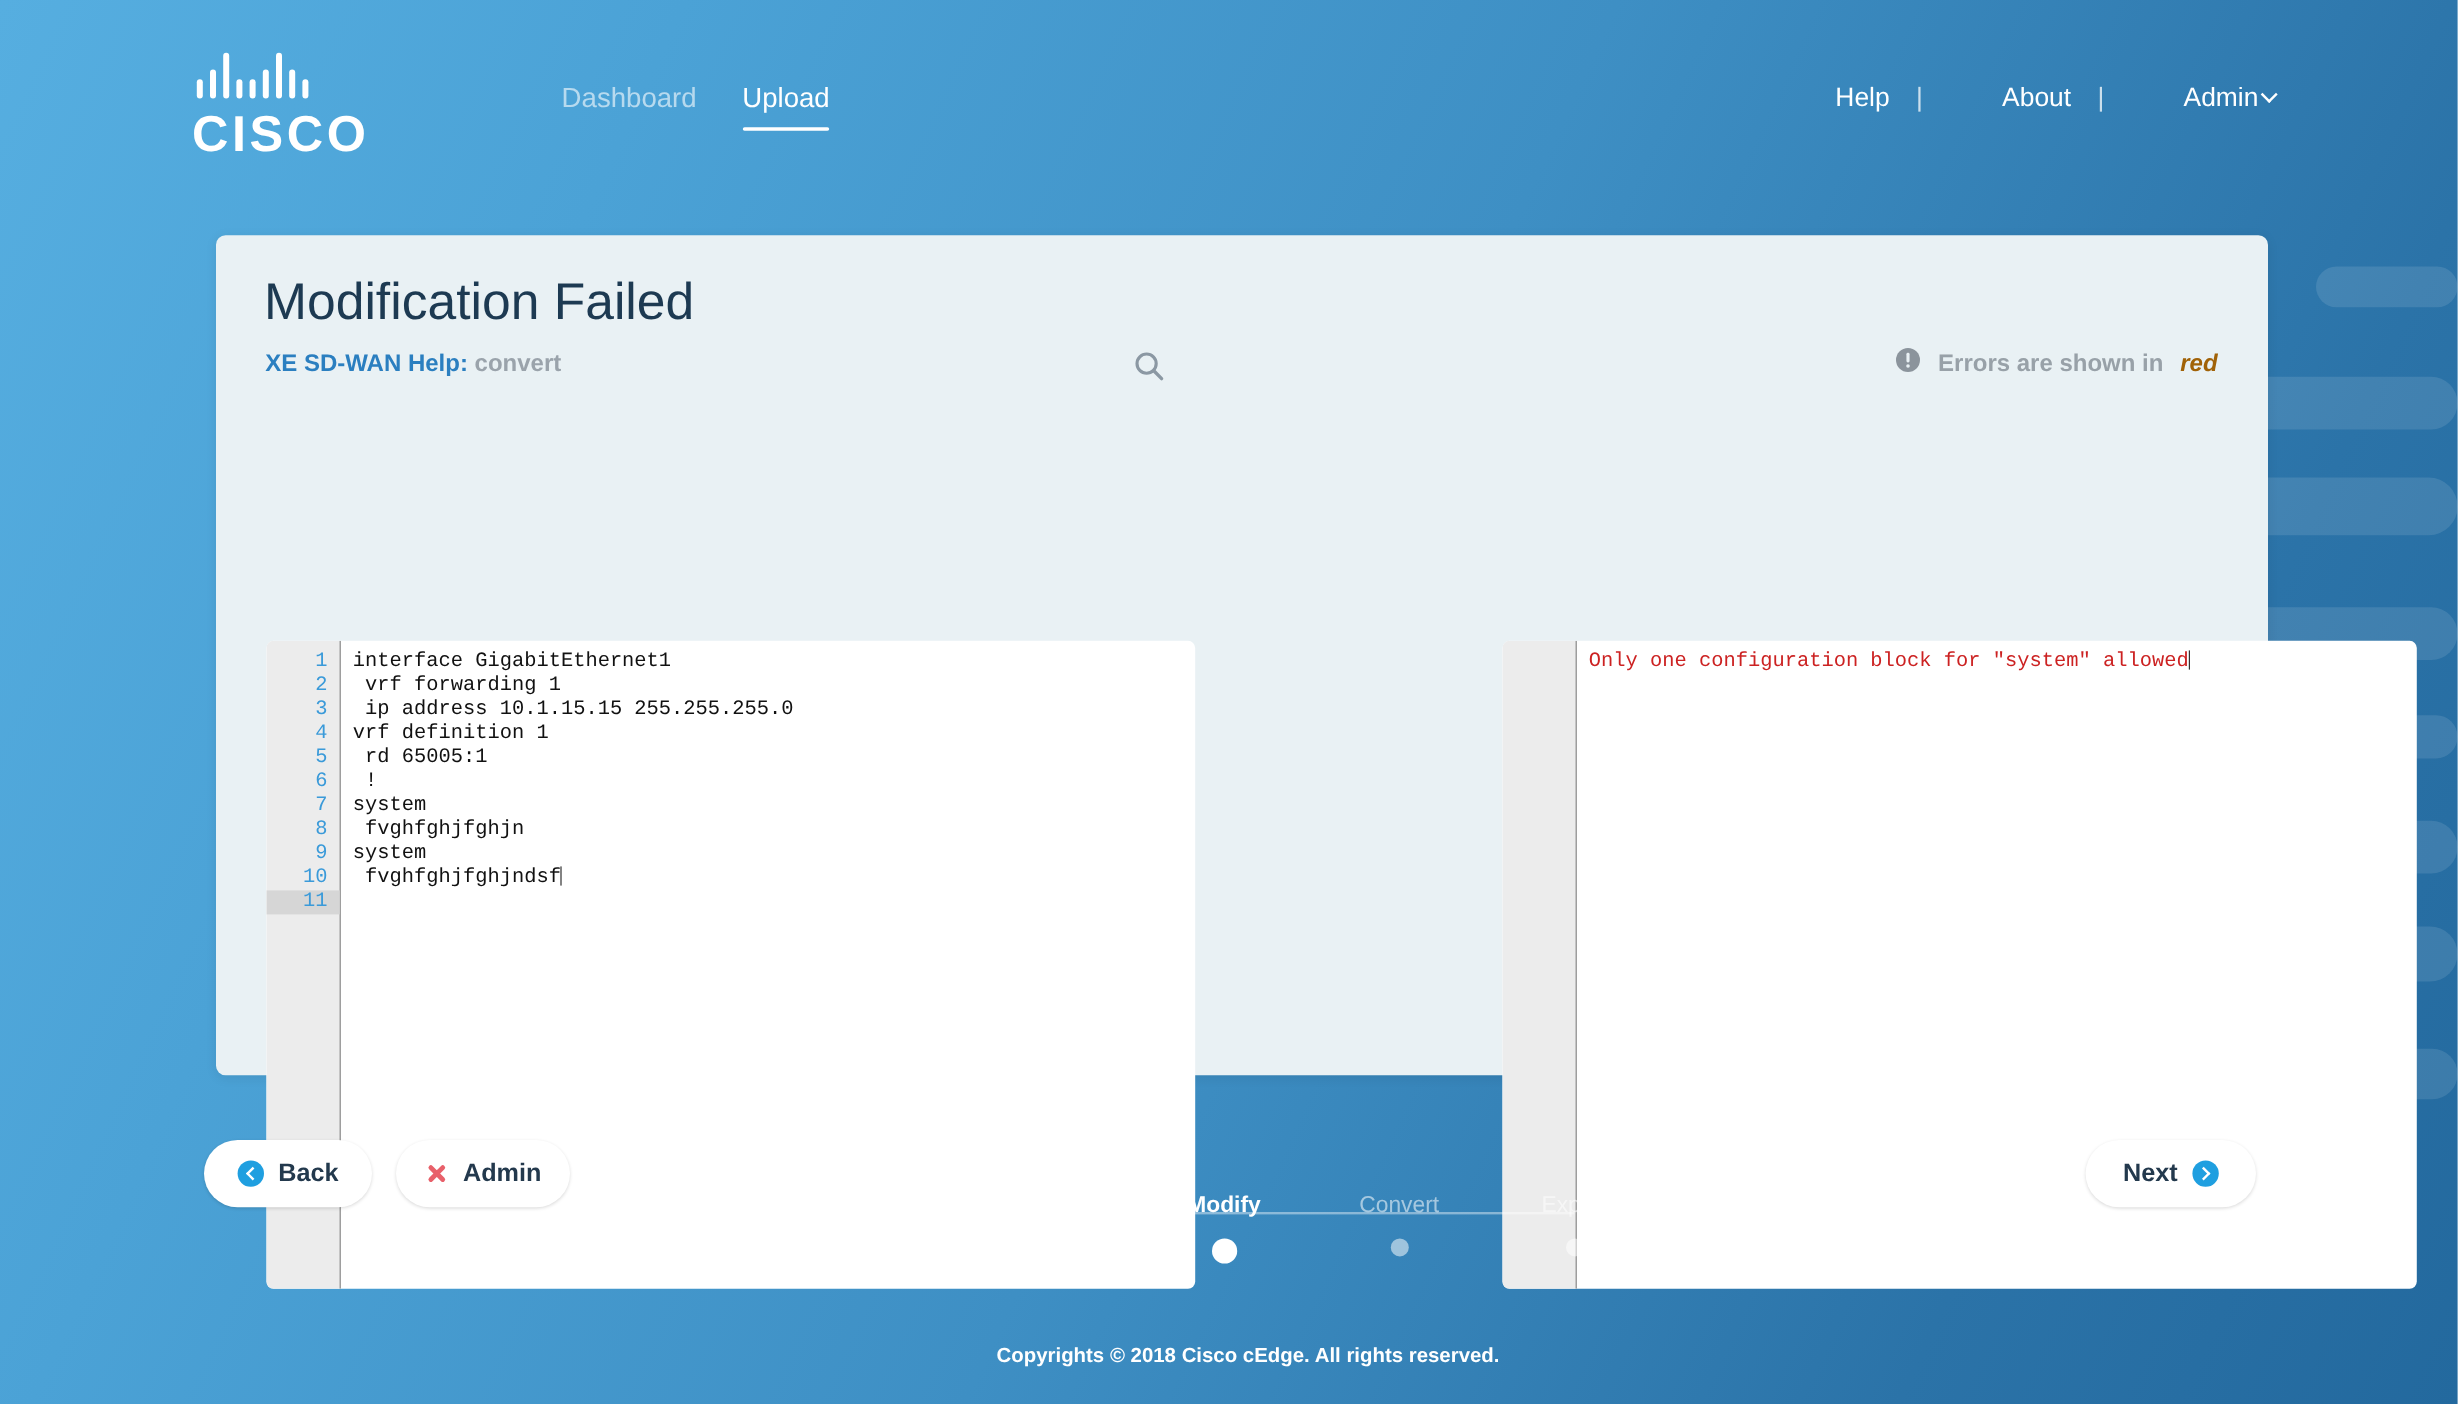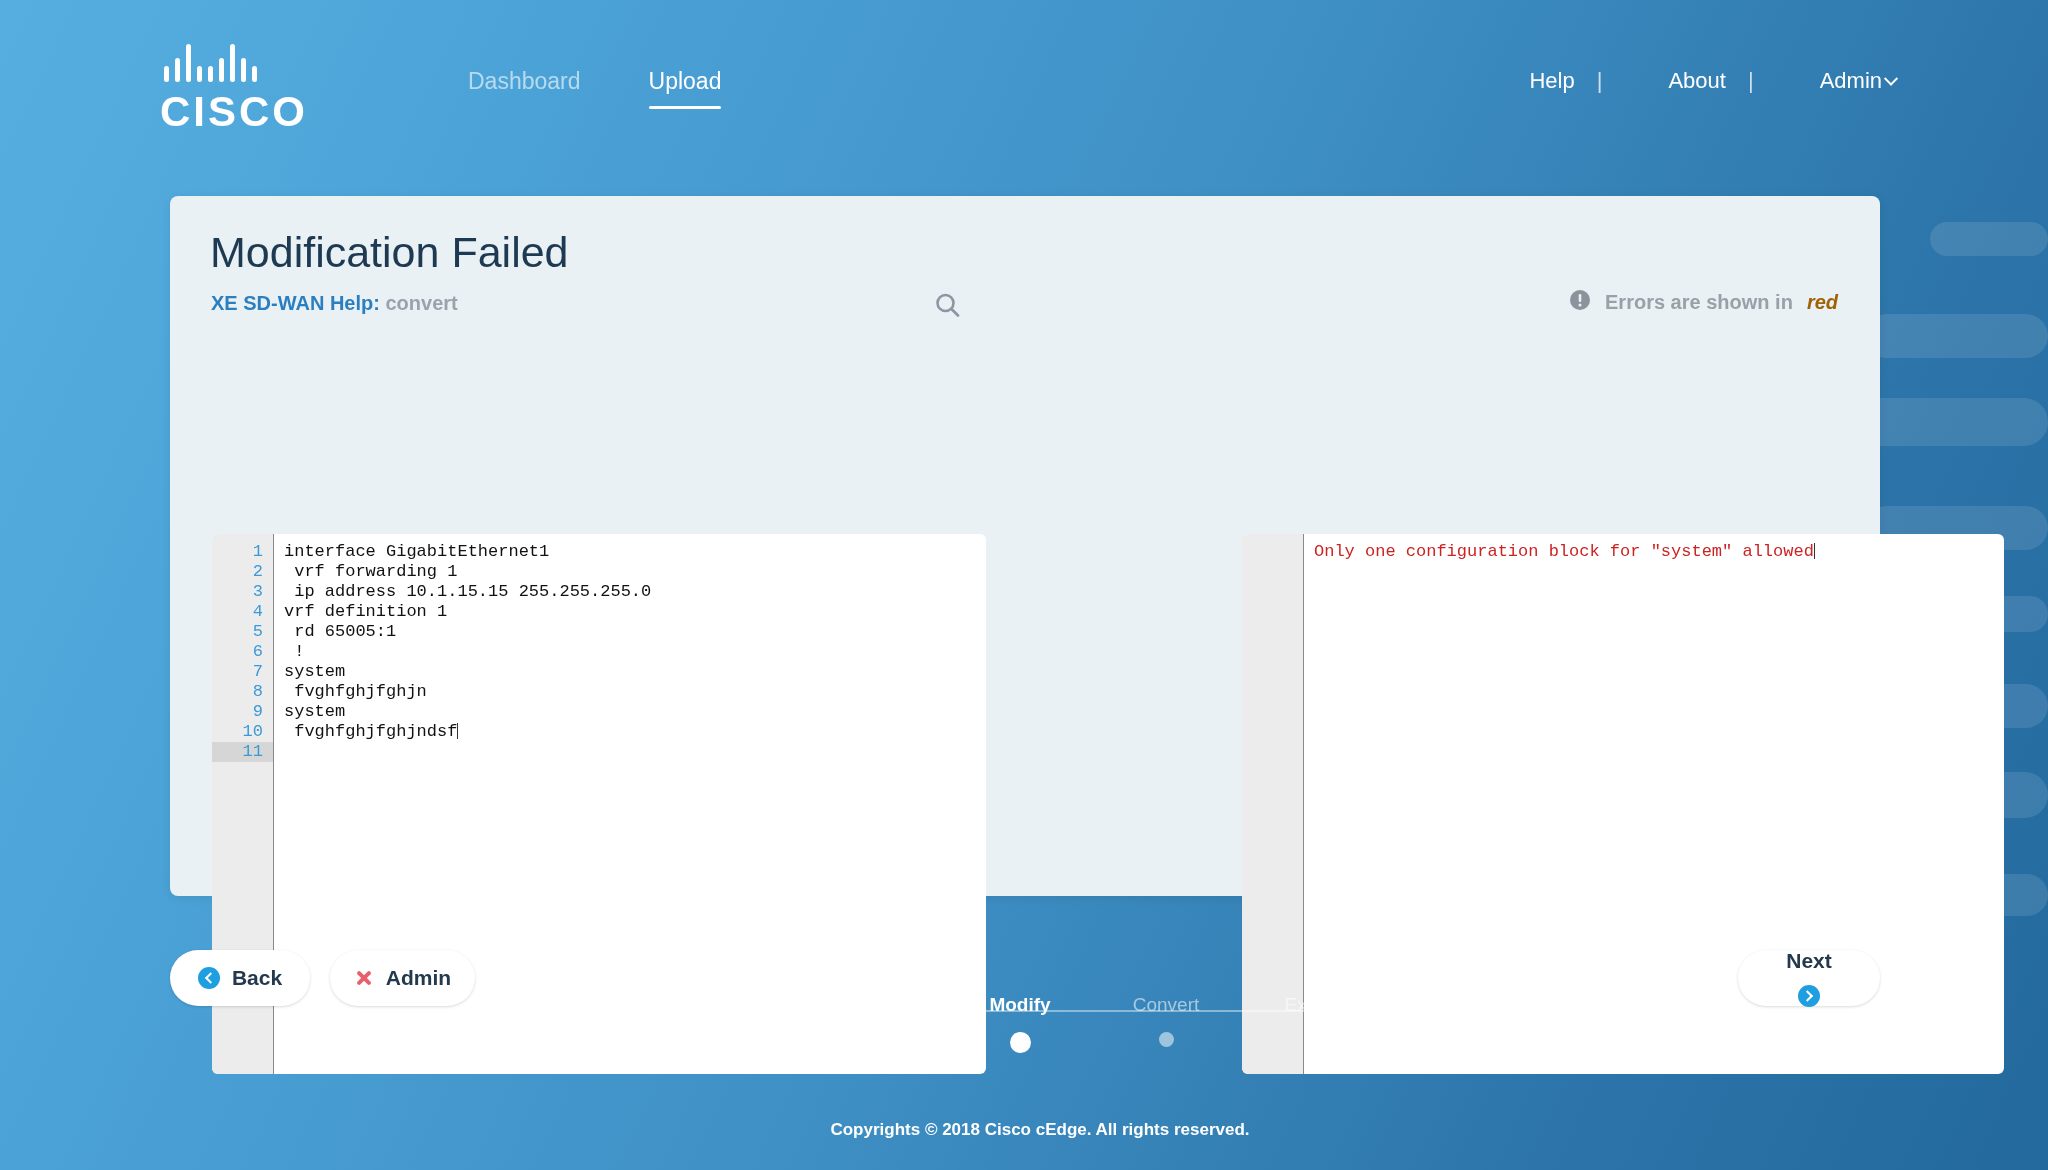--- a/index.html
+++ b/index.html
@@ -64,21 +64,21 @@
     letter-spacing: 3px;
     margin-top: 6px;
     font-family: "Liberation Sans", sans-serif;
   }
 
   #mainnav {
     position: absolute;
     left: 468px; top: 68px;
     display: flex;
     align-items: flex-start;
-    gap: 68px;
+    gap: 38px;
   }
   #mainnav .navitem {
     font-size: 23px;
     color: rgba(255,255,255,0.60);
     text-decoration: none;
     padding-bottom: 14px;
     position: relative;
     cursor: pointer;
   }
   #mainnav .navitem.active {
@@ -109,21 +109,21 @@
     width: 10px; height: 10px;
     border-right: 2px solid #fff;
     border-bottom: 2px solid #fff;
     transform: rotate(45deg) translate(-3px,-3px);
     margin-left: 4px;
   }
 
   
   #card {
     position: absolute;
-    left: 170px; top: 196px;
+    left: 180px; top: 196px;
     width: 1710px; height: 700px;
     background: #e9f1f4;
     border-radius: 8px;
     box-shadow: 0 2px 10px rgba(0,0,0,0.08);
     z-index: 3;
   }
 
   #page-title {
     position: absolute;
     left: 40px; top: 32px;
@@ -234,21 +234,21 @@
     justify-content: center;
     gap: 12px;
     font-size: 21px;
     font-weight: bold;
     color: #23394d;
     cursor: pointer;
     box-shadow: 0 1px 3px rgba(0,0,0,0.15);
   }
   #btn-back   { left: 170px; width: 140px; }
   #btn-cancel { left: 330px; width: 145px; }
-  #btn-next   { left: 1738px; width: 142px; flex-direction: column; }
+  #btn-next   { left: 1738px; width: 142px; }
 
   .circ-arrow {
     width: 22px; height: 22px;
     border-radius: 50%;
     background: #1f9fe0;
     position: relative;
     flex: 0 0 22px;
   }
   .circ-arrow::after {
     content: "";

